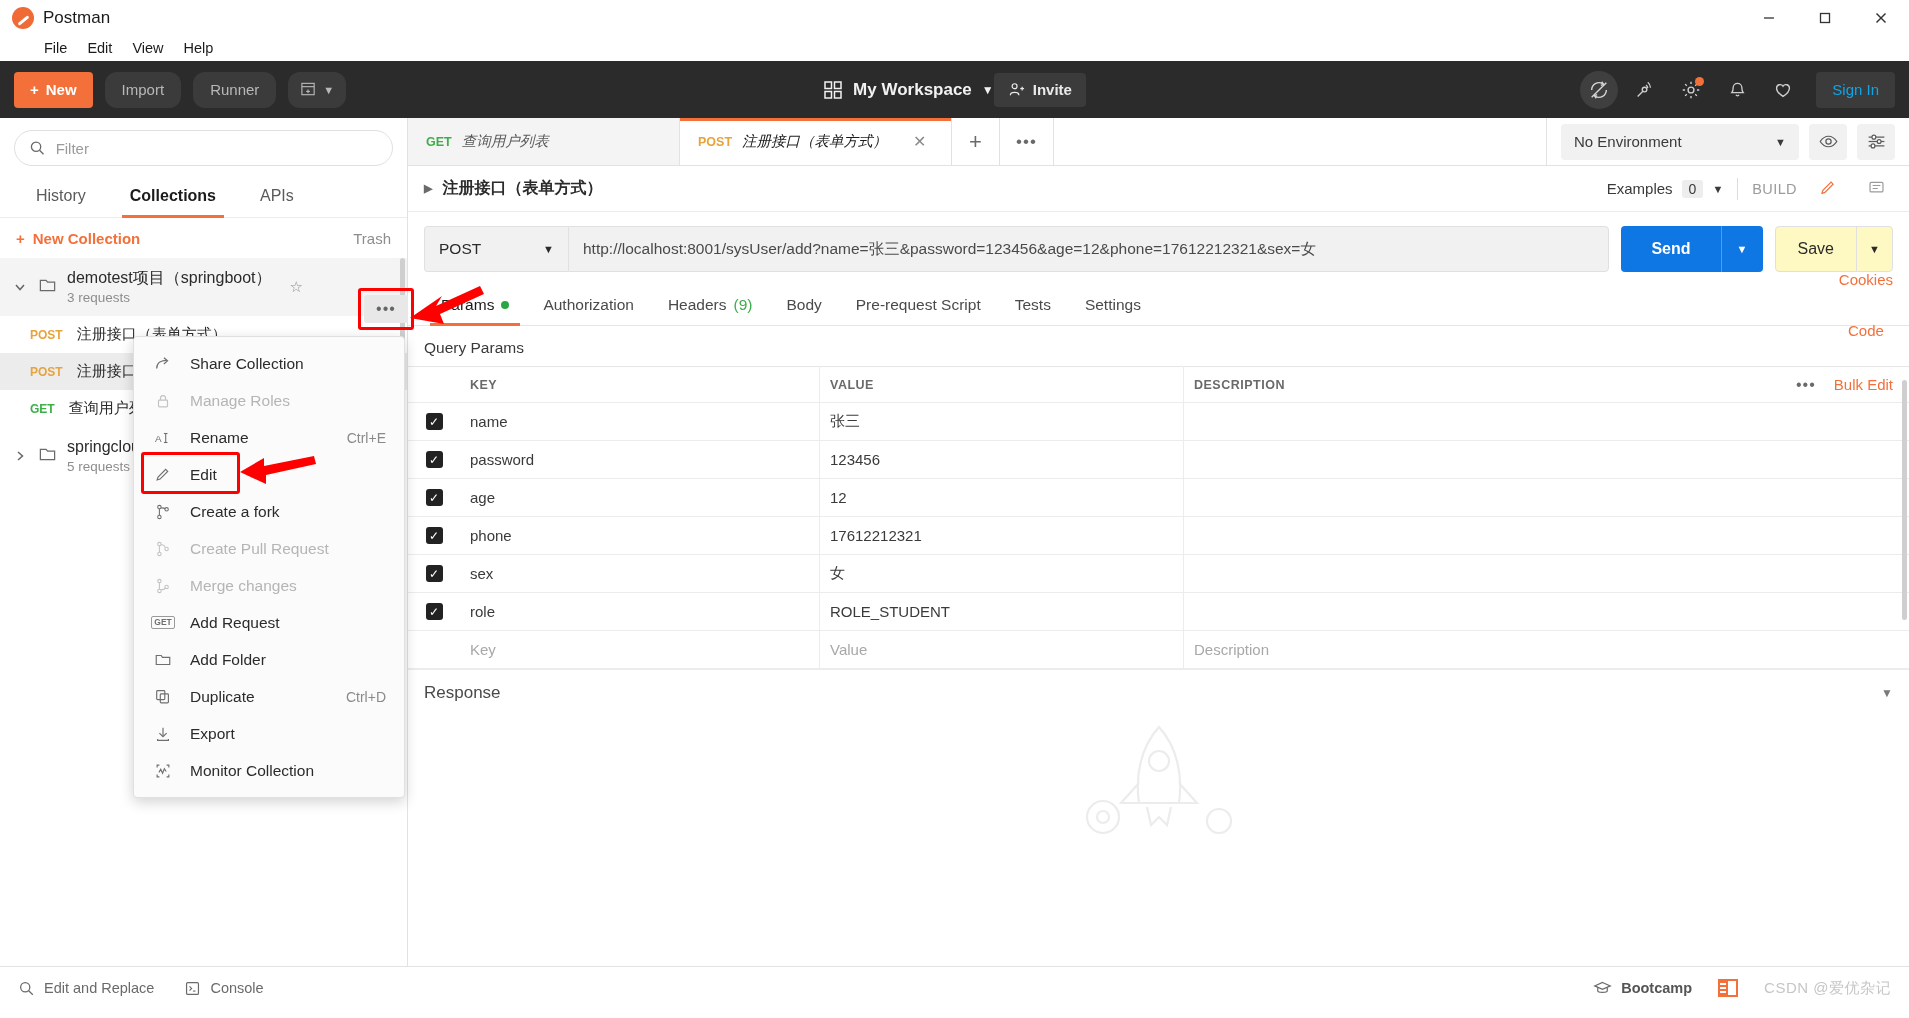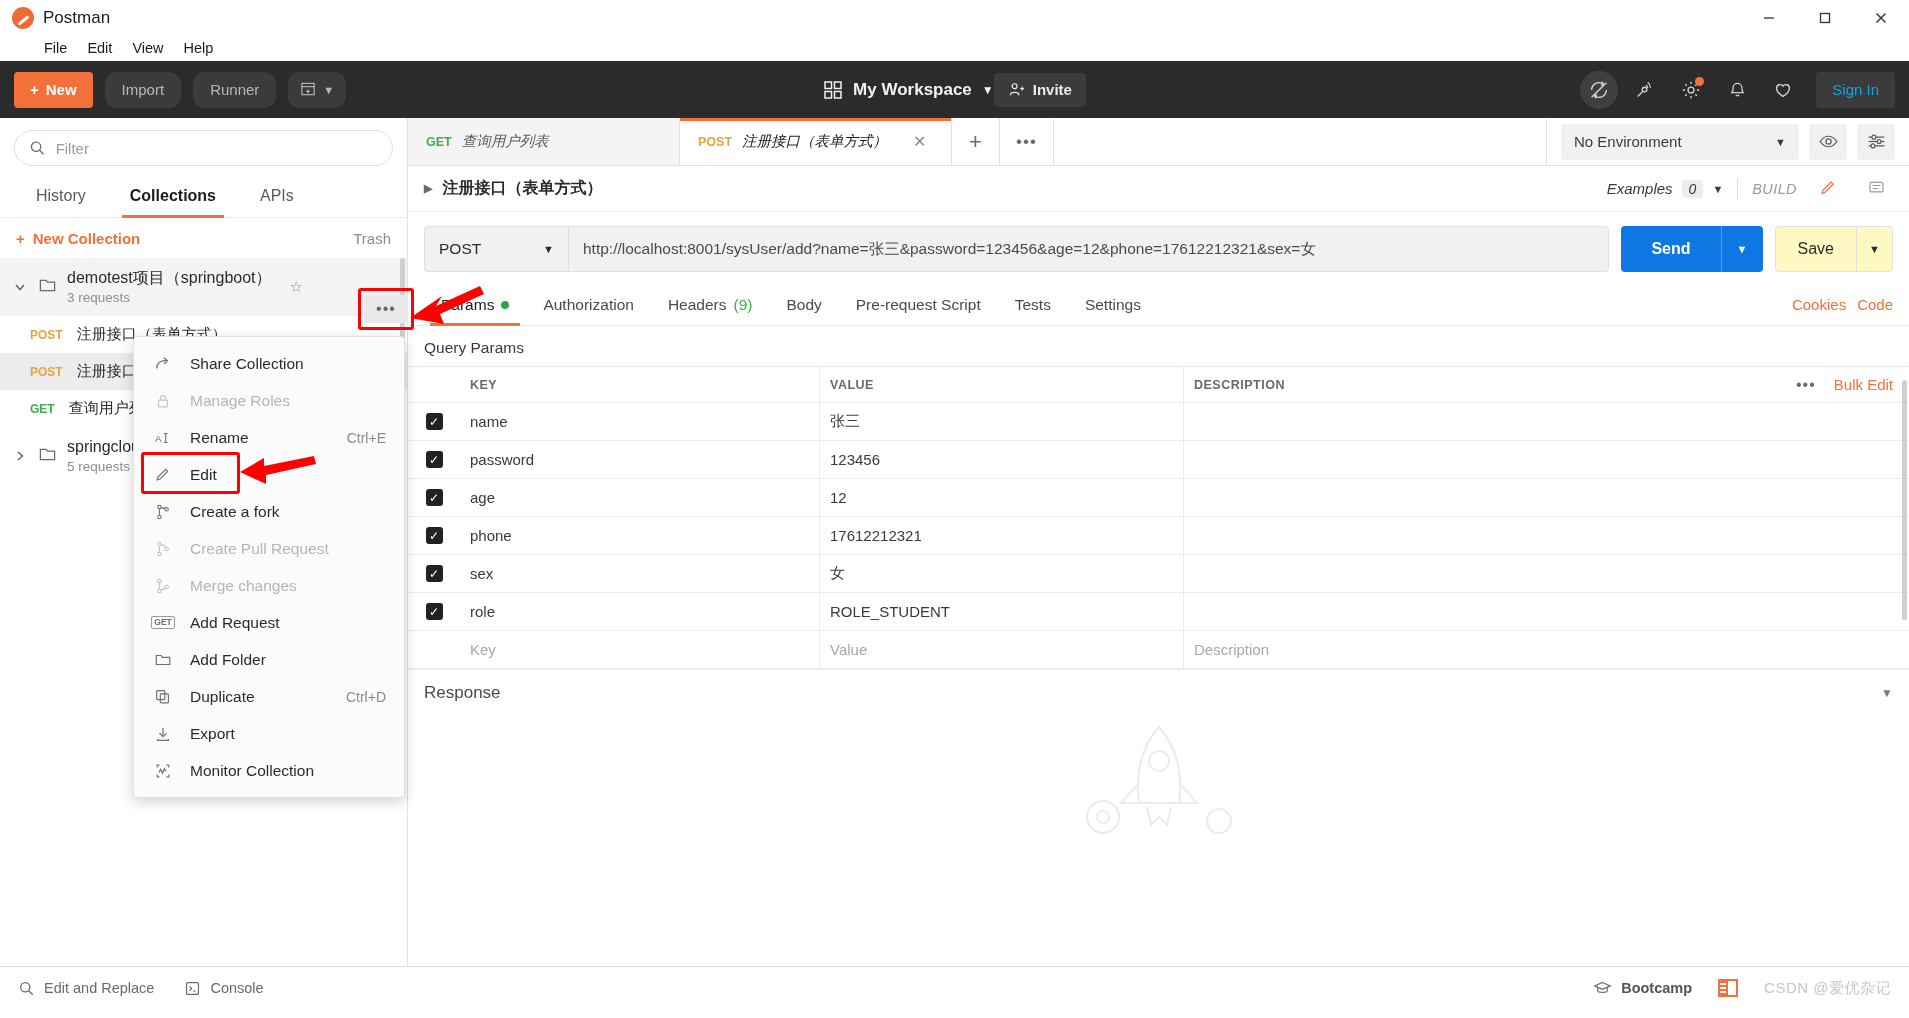--- a/index.html
+++ b/index.html
@@ -216,21 +216,21 @@
     width: 38px; height: 36px; background: #f1f1f1; border-radius: 4px;
     display: flex; align-items: center; justify-content: center; color: #5a5a5a;
   }
 
   .breadcrumbrow {
     height: 46px; display: flex; align-items: center; padding: 0 16px;
     border-bottom: 1px solid #ececec; background:#fff;
   }
   .bc-title { font-size: 16px; font-weight: 700; color: #2b2b2b; display: flex; align-items: center; gap: 10px;}
   .bc-caret { color:#6a6a6a; font-size: 11px; }
-  .bc-right { margin-left: auto; display: flex; align-items: center; gap: 14px; font-style: italic; }
+  .bc-right { margin-left: auto; display: flex; align-items: center; gap: 14px; }
   .examples { font-size: 15px; color: #3a3a3a; display: flex; align-items: center; gap: 9px;}
   .ex-count { background: #ededed; border-radius: 3px; padding: 1px 7px; font-size: 14px; color:#3a3a3a; }
   .vsep { width: 1px; height: 22px; background: #dcdcdc; }
   .buildtxt { font-size: 14.5px; color: #9b9b9b; letter-spacing: .4px; }
   .mini-icon { width: 34px; height: 32px; display:flex; align-items:center; justify-content:center;}
 
   .urlrow { display: flex; align-items: center; padding: 14px 16px 12px 16px; gap: 12px; }
   .method {
     width: 144px; height: 46px; background: #f1f1f1; border: 1px solid #e0e0e0;
     border-right: 0; border-radius: 4px 0 0 4px; display: flex; align-items: center;
@@ -261,21 +261,21 @@
   .subtab {
     font-size: 15.5px; color: #4a4a4a; padding: 0 17px; height: 42px;
     display: flex; align-items: center; gap: 7px; position: relative;
   }
   .subtab.active { color: #1b1b1b; }
   .subtab.active::after {
     content:""; position:absolute; left: 6px; right: 6px; bottom: 0; height: 3px; background: #f3703a;
   }
   .greendot { width: 8px; height: 8px; border-radius: 50%; background: #2aa743; }
   .hdr-count { color: #3eae49; }
-  .subtabs-right { margin-left: auto; display: flex; align-items: center; gap: 11px; }
+  .subtabs-right { margin-left: auto; display: flex; align-items: center; gap: 34px; flex-direction: column; }
   .lnk { color: #f3703a; font-size: 15px; }
 
   .qp-title { padding: 13px 16px 9px 16px; font-size: 15.5px; color: #3a3a3a; }
   .ptable { border-top: 1px solid #e6e6e6; }
   .prow { display: flex; border-bottom: 1px solid #ececec; height: 38px; align-items: center; }
   .pc-check { width: 52px; display: flex; align-items: center; justify-content: center; }
   .chk {
     width: 17px; height: 17px; background: #222; border-radius: 3px;
     display: flex; align-items: center; justify-content: center; color: #fff; font-size: 12px;
   }

